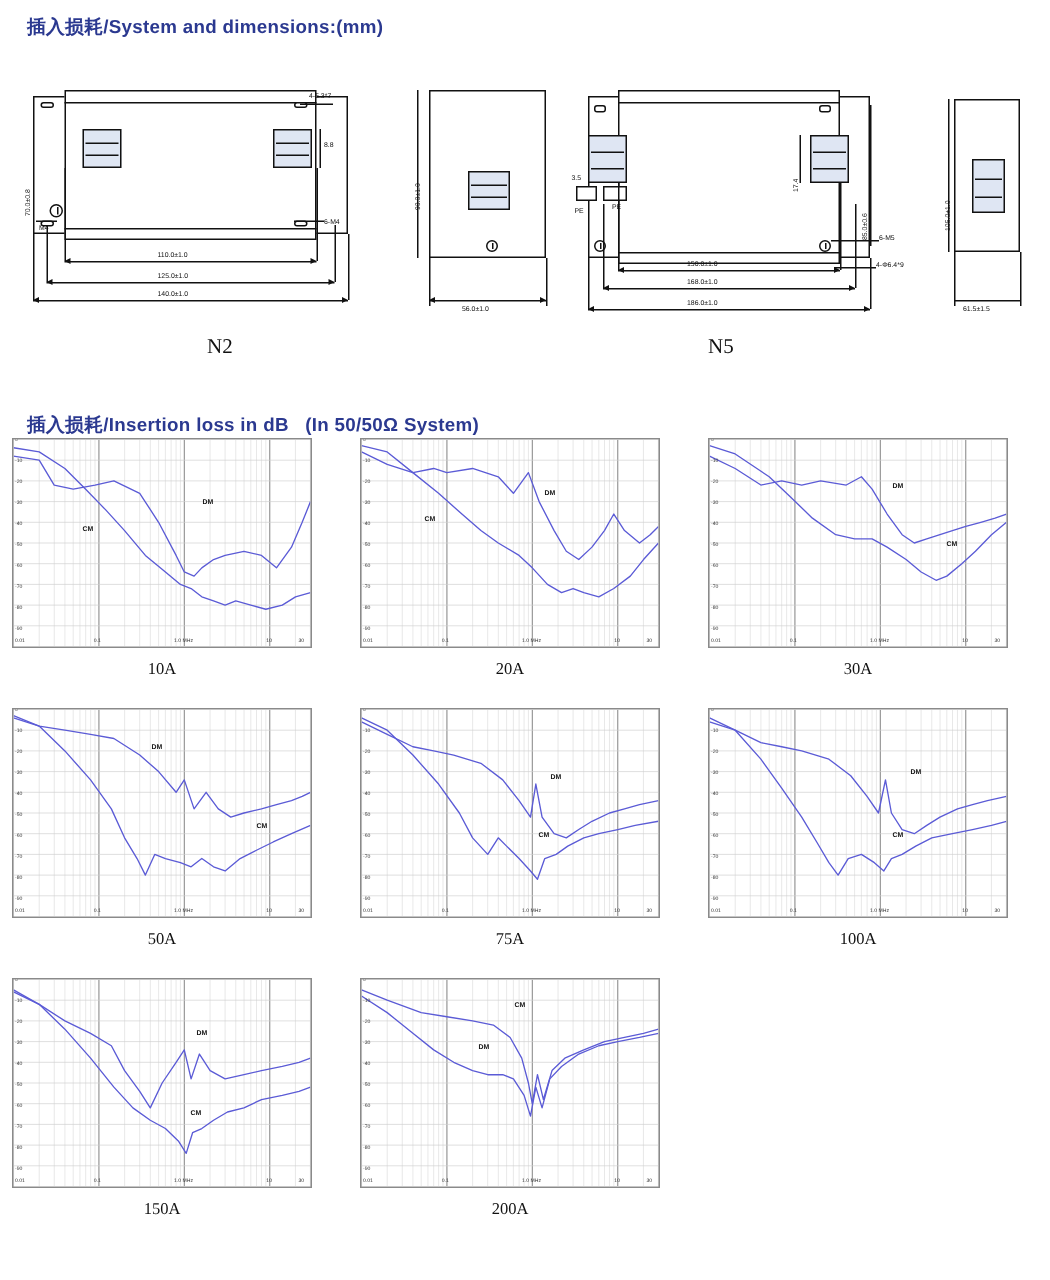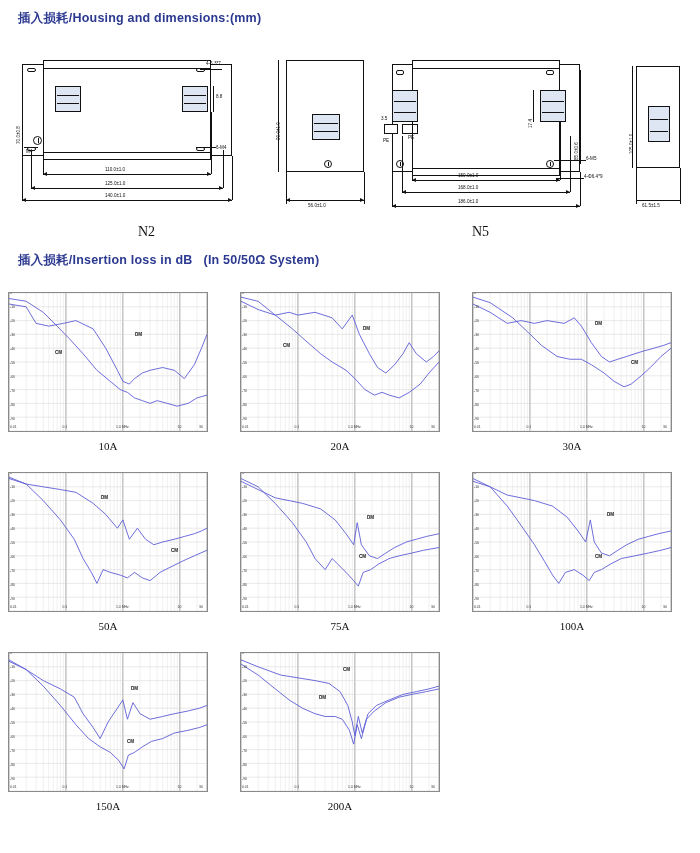--- a/index.html
+++ b/index.html
@@ -90,21 +90,21 @@
     position:absolute;font-size:3.4px;color:#333;white-space:nowrap;
   }
   .curvelab{
     position:absolute;font-size:4.6px;color:#111;font-weight:bold;white-space:nowrap;
   }
 </style>
 </head>
 <body>
 
 <div class="sec-title" style="left:18px;top:10px;">
-  <span class="cn">插入损耗</span><span class="en">/</span><span class="en">Housing and dimensions:</span><span class="sub">(mm)</span>
+  <span class="cn">插入损耗</span><span class="en">/</span><span class="en">System and dimensions:</span><span class="sub">(mm)</span>
 </div>
 
 <div id="housing">
 
   <div>
 
     <div class="box" style="left:22px;top:36px;width:210px;height:92px;"></div>
 
     <div class="box" style="left:43px;top:32px;width:168px;height:100px;"></div>
 
@@ -253,21 +253,21 @@
     </div>
     <div class="tiny rot" style="left:629px;top:126px;">105.0±1.0</div>
     <div class="vline" style="left:632px;top:38px;height:102px;"></div>
     <div class="hline" style="left:636px;top:172px;width:44px;"></div>
     <div class="vline" style="left:636px;top:140px;height:36px;"></div>
     <div class="vline" style="left:680px;top:140px;height:36px;"></div>
     <div class="tiny" style="left:642px;top:175px;">61.5±1.5</div>
   </div>
 </div>
 
-<div class="sec-title" style="left:18px;top:252px;">
+<div class="sec-title" style="left:18px;top:275px;">
   <span class="cn">插入损耗</span><span class="en">/</span><span class="en">Insertion loss in dB</span>&nbsp;&nbsp;&nbsp;<span class="sub">(In 50/50Ω System)</span>
 </div>
 
 <div id="charts">
     <div class="chart-wrap" style="left: 8px; top: 30px; width: 200px;">
       <div class="plot" style="width: 200px; height: 140px; border-color: rgb(138, 138, 138);">
         <svg width="198" height="138" viewBox="0 0 200 140" preserveAspectRatio="none">
           <g stroke="#d8d8d8" stroke-width="0.4">
             <line x1="0" x2="0" y1="0" y2="140"></line>
             <line x1="17.314897791118376" x2="17.314897791118376" y1="0" y2="140"></line>

